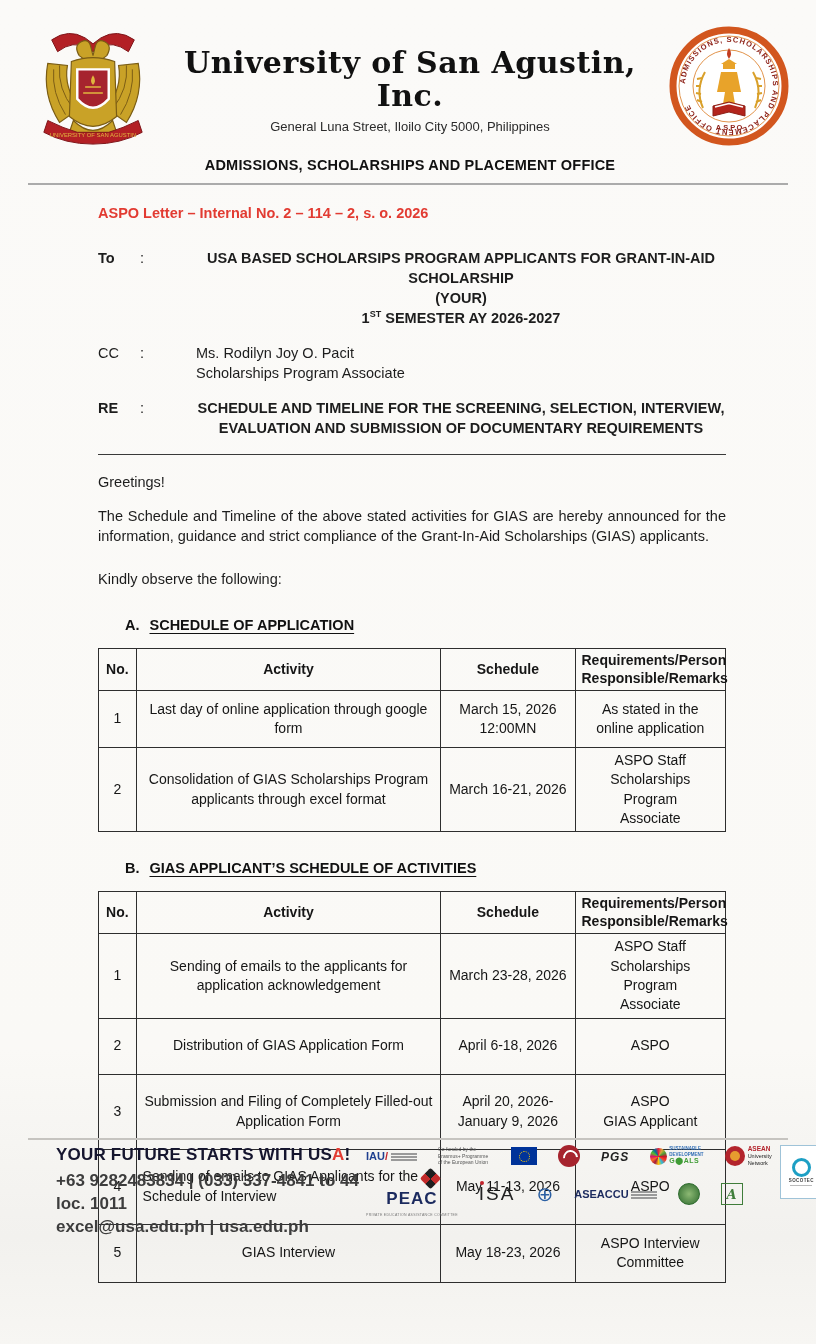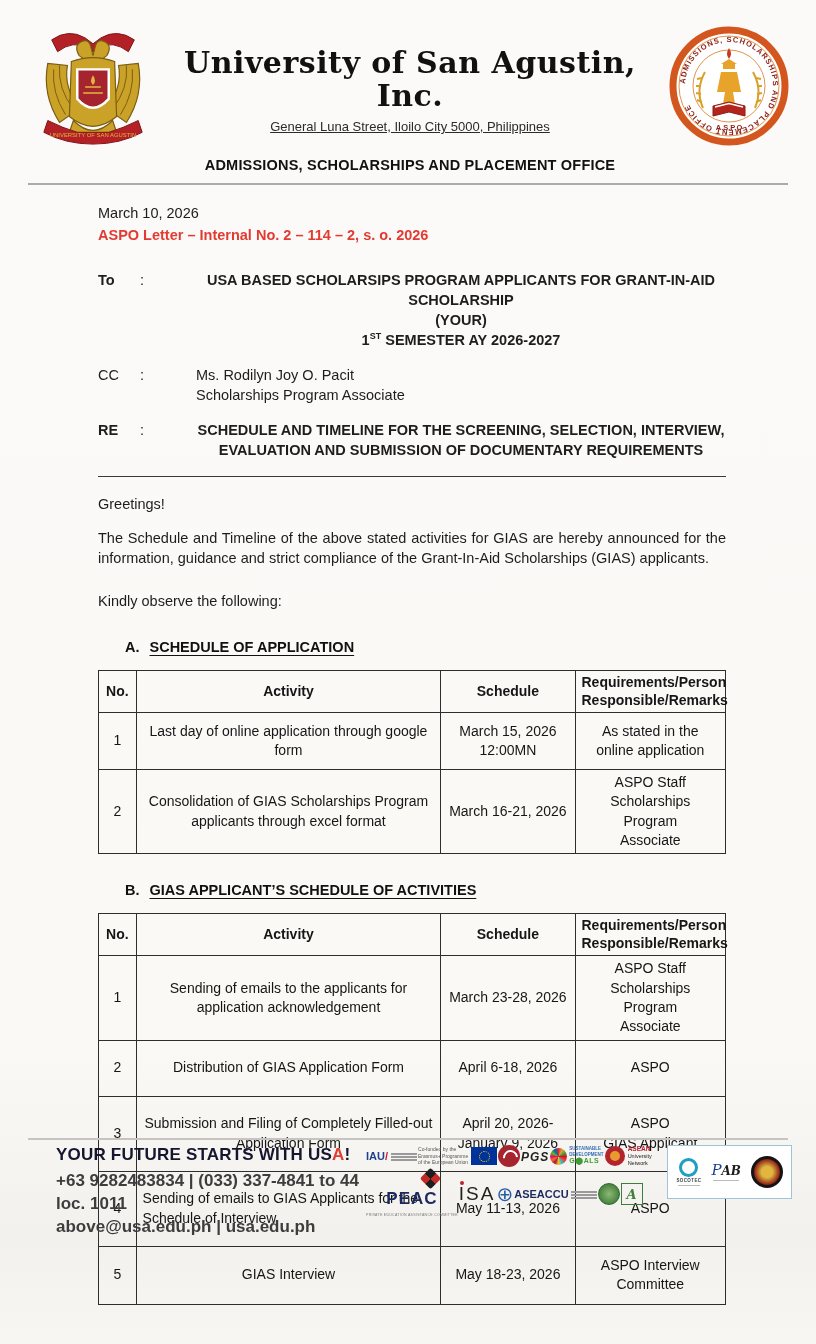--- a/index.html
+++ b/index.html
@@ -6,21 +6,21 @@
   .page{
     width:816px;height:1344px;margin:0 auto;position:relative;overflow:hidden;
     background:linear-gradient(180deg,#fbfaf8 0%,#faf9f6 78%,#f2f1ee 92%,#f7f6f3 100%);
     font-family:"Liberation Sans",sans-serif;color:#1d1d1d;
   }
   
   .letterhead{display:flex;align-items:flex-start;padding-top:26px;}
   .crest-wrap{width:118px;margin-left:34px;flex:0 0 auto;}
   .lh-center{flex:1;text-align:center;padding-top:20px;}
   .univ-name{font-family:"DejaVu Serif",serif;font-weight:bold;font-size:30px;line-height:1.1;color:#111;letter-spacing:.5px;}
-  .univ-addr{font-size:13px;margin-top:7px;color:#2b2b2b;text-decoration:underline;}
+  .univ-addr{font-size:13px;margin-top:7px;color:#2b2b2b;}
   .office-name{font-weight:bold;font-size:14.5px;margin-top:23px;color:#111;letter-spacing:.2px;}
   .seal-wrap{width:122px;margin-right:26px;flex:0 0 auto;}
   .top-rule{border:none;border-top:2px solid #ababab;margin:10px 28px 0 28px;}
   
   .content{margin:18px 90px 0 98px;font-size:14.5px;line-height:1.38;}
   .date-line{color:#1d1d1d;}
   .ref-line{font-weight:bold;margin-top:2px;}
   .addr-row{display:grid;grid-template-columns:42px 56px 1fr;}
   .row-to{margin-top:25px;}
   .row-cc{margin-top:15px;}
@@ -55,21 +55,21 @@
   
   .footer{position:absolute;top:1138px;left:0;right:0;}
   .footer-rule{border:none;border-top:2px solid #c6c4c0;margin:0 28px;}
   .footer-inner{display:flex;align-items:flex-start;padding:5px 24px 0 56px;}
   .f-left{width:310px;flex:0 0 auto;}
   .slogan{font-size:17px;font-weight:bold;color:#15152e;letter-spacing:.2px;}
   .slogan .accent{color:#e23b32;}
   .contact{font-size:17px;font-weight:bold;color:#3d3d3d;margin-top:5px;line-height:1.35;}
   .f-logos{flex:1;display:flex;gap:8px;align-items:flex-start;}
   .logo-grid{flex:1;display:flex;flex-direction:column;gap:4px;}
-  .logo-row{display:flex;align-items:center;gap:1px;}
+  .logo-row{display:flex;align-items:center;gap:21px;}
   .lg{display:inline-flex;align-items:center;gap:3px;flex:0 0 auto;}
   .tinybars i{display:block;height:2px;width:26px;background:#9a9a9a;margin-top:1px;}
   .iau-glyph{font-weight:bold;font-size:11px;color:#1f3f8f;}
   .iau-glyph b{color:#c2242c;}
   .erasmus-text{font-size:5px;color:#555;width:52px;line-height:1.3;}
   .eu-flag{width:26px;height:18px;background:#003399;position:relative;}
   .eu-flag i{position:absolute;left:8px;top:4px;width:9px;height:9px;border:1px dotted #ffcc00;border-radius:50%;}
   .red-swirl{width:22px;height:22px;border-radius:50%;background:#a6242e;position:relative;}
   .red-swirl i{position:absolute;left:5px;top:5px;width:11px;height:11px;border:2px solid #fff;border-color:#fff transparent transparent #fff;border-radius:50%;transform:rotate(40deg);}
   .pgs{display:flex;flex-direction:column;align-items:center;}
@@ -168,21 +168,20 @@
         <path d="M44 80 L60 76 L76 80 L76 90 L60 86 L44 90 Z" fill="#b3241c" stroke="#8c1f15" stroke-width="1"></path>
         <path d="M46 81 L60 77.5 L74 81" stroke="#fff" stroke-width="1.5" fill="none"></path>
         <text x="60" y="104" text-anchor="middle" font-size="7.5" font-weight="bold" fill="#8c1f15" font-family="Liberation Sans, sans-serif">A.S.P.O</text>
       </svg>
     </div>
   </div>
 
   <hr class="top-rule">
 
   <div class="content">
-    <div class="date-line">March 10, 2026</div>
     <div class="ref-line" style="color:#e23b32;">ASPO Letter – Internal No. 2 – 114 – 2, s. o. 2026</div>
 
     <div class="addr-row row-to">
       <span class="lbl-b">To</span>
       <span>:</span>
       <span class="to-content">
         <span>USA BASED SCHOLARSIPS PROGRAM APPLICANTS FOR GRANT-IN-AID SCHOLARSHIP</span><br>
         <span>(YOUR)</span><br>
         <span><span>1</span><span class="sup">ST</span><span> SEMESTER AY 2026-2027</span></span>
       </span>
@@ -303,21 +302,21 @@
       </table>
   </div>
 
   <div class="footer">
     <hr class="footer-rule">
     <div class="footer-inner">
       <div class="f-left">
         <div class="slogan"><span>YOUR FUTURE STARTS WITH US</span><span class="accent">A</span><span>!</span></div>
         <div class="contact">
           <div>+63 9282483834 | (033) 337-4841 to 44 loc. 1011</div>
-          <div>above@usa.edu.ph | usa.edu.ph</div>
+          <div>excel@usa.edu.ph | usa.edu.ph</div>
         </div>
       </div>
 
       <div class="f-logos">
         <div class="logo-grid">
           <div class="logo-row">
             <span class="lg">
               <span class="iau-glyph"><span>IAU</span><b>/</b></span>
               <span class="tinybars">
                   <i></i>

